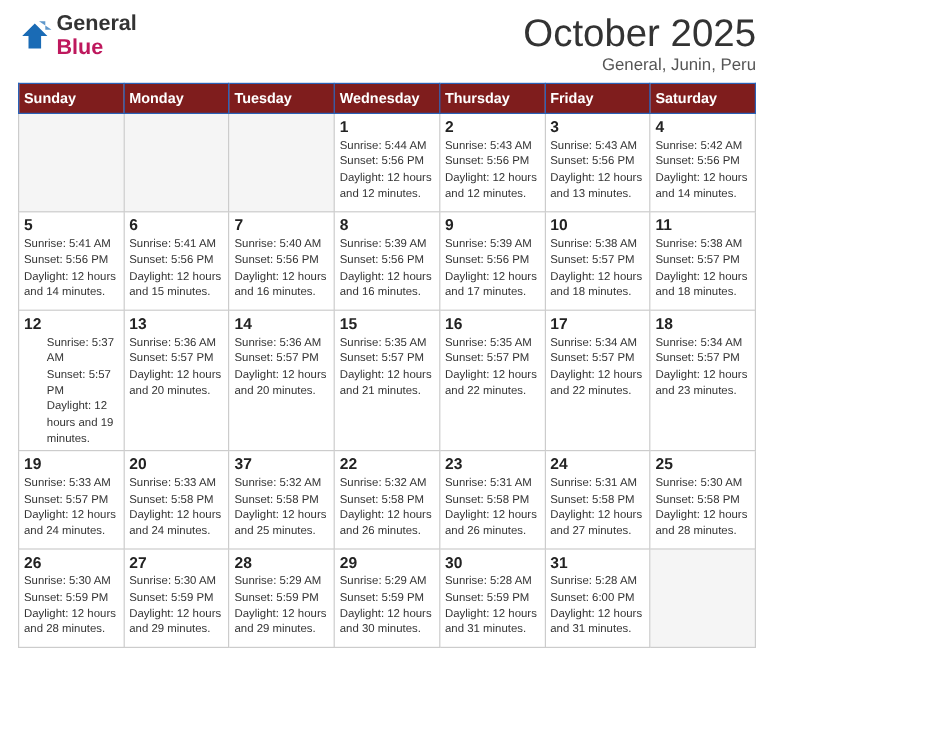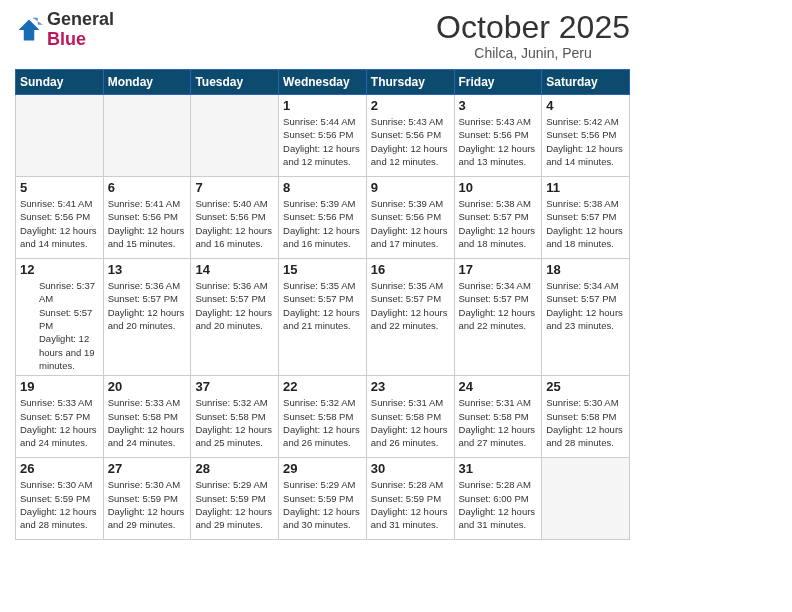--- a/index.html
+++ b/index.html
@@ -32,39 +32,39 @@
       font-weight: bold;
       line-height: 1.1;
     }
     .logo-general { color: #333; }
     .logo-blue { color: #be185d; }
     .logo-icon {
       width: 28px;
       height: 28px;
     }
     .title-area {
-      text-align: center;
+      text-align: right;
     }
     .month-title {
       font-size: 32px;
       font-weight: normal;
       color: #333;
       line-height: 1.1;
     }
     .subtitle {
       font-size: 14px;
       color: #555;
     }
     .calendar {
       width: 100%;
       border-collapse: collapse;
       border: 1px solid #ccc;
     }
     .calendar th {
-      background: #0c4a6e;
+      background: #7f1d1d;
       color: #fff;
       font-size: 12px;
       font-weight: bold;
       padding: 5px 4px;
       text-align: left;
       border: 1px solid #2962b8;
     }
     .calendar td {
       border: 1px solid #ccc;
       vertical-align: top;
@@ -101,21 +101,21 @@
         <polygon points="16,4 28,16 22,16 22,28 10,28 10,16 4,16" fill="#1a6bb5"></polygon>
         <polygon points="20,2 32,10 26,10 26,2" fill="#1a6bb5" opacity="0.7"></polygon>
       </svg>
       <div class="logo-text">
         <span class="logo-general">General</span><br>
         <span class="logo-blue">Blue</span>
       </div>
     </div>
     <div class="title-area">
       <div class="month-title">October 2025</div>
-      <div class="subtitle">Chilca, Junin, Peru</div>
+      <div class="subtitle">General, Junin, Peru</div>
     </div>
   </div>
 
   <table class="calendar">
     <thead>
       <tr>
       <th>Sunday</th>
           <th>Monday</th>
           <th>Tuesday</th>
           <th>Wednesday</th>

